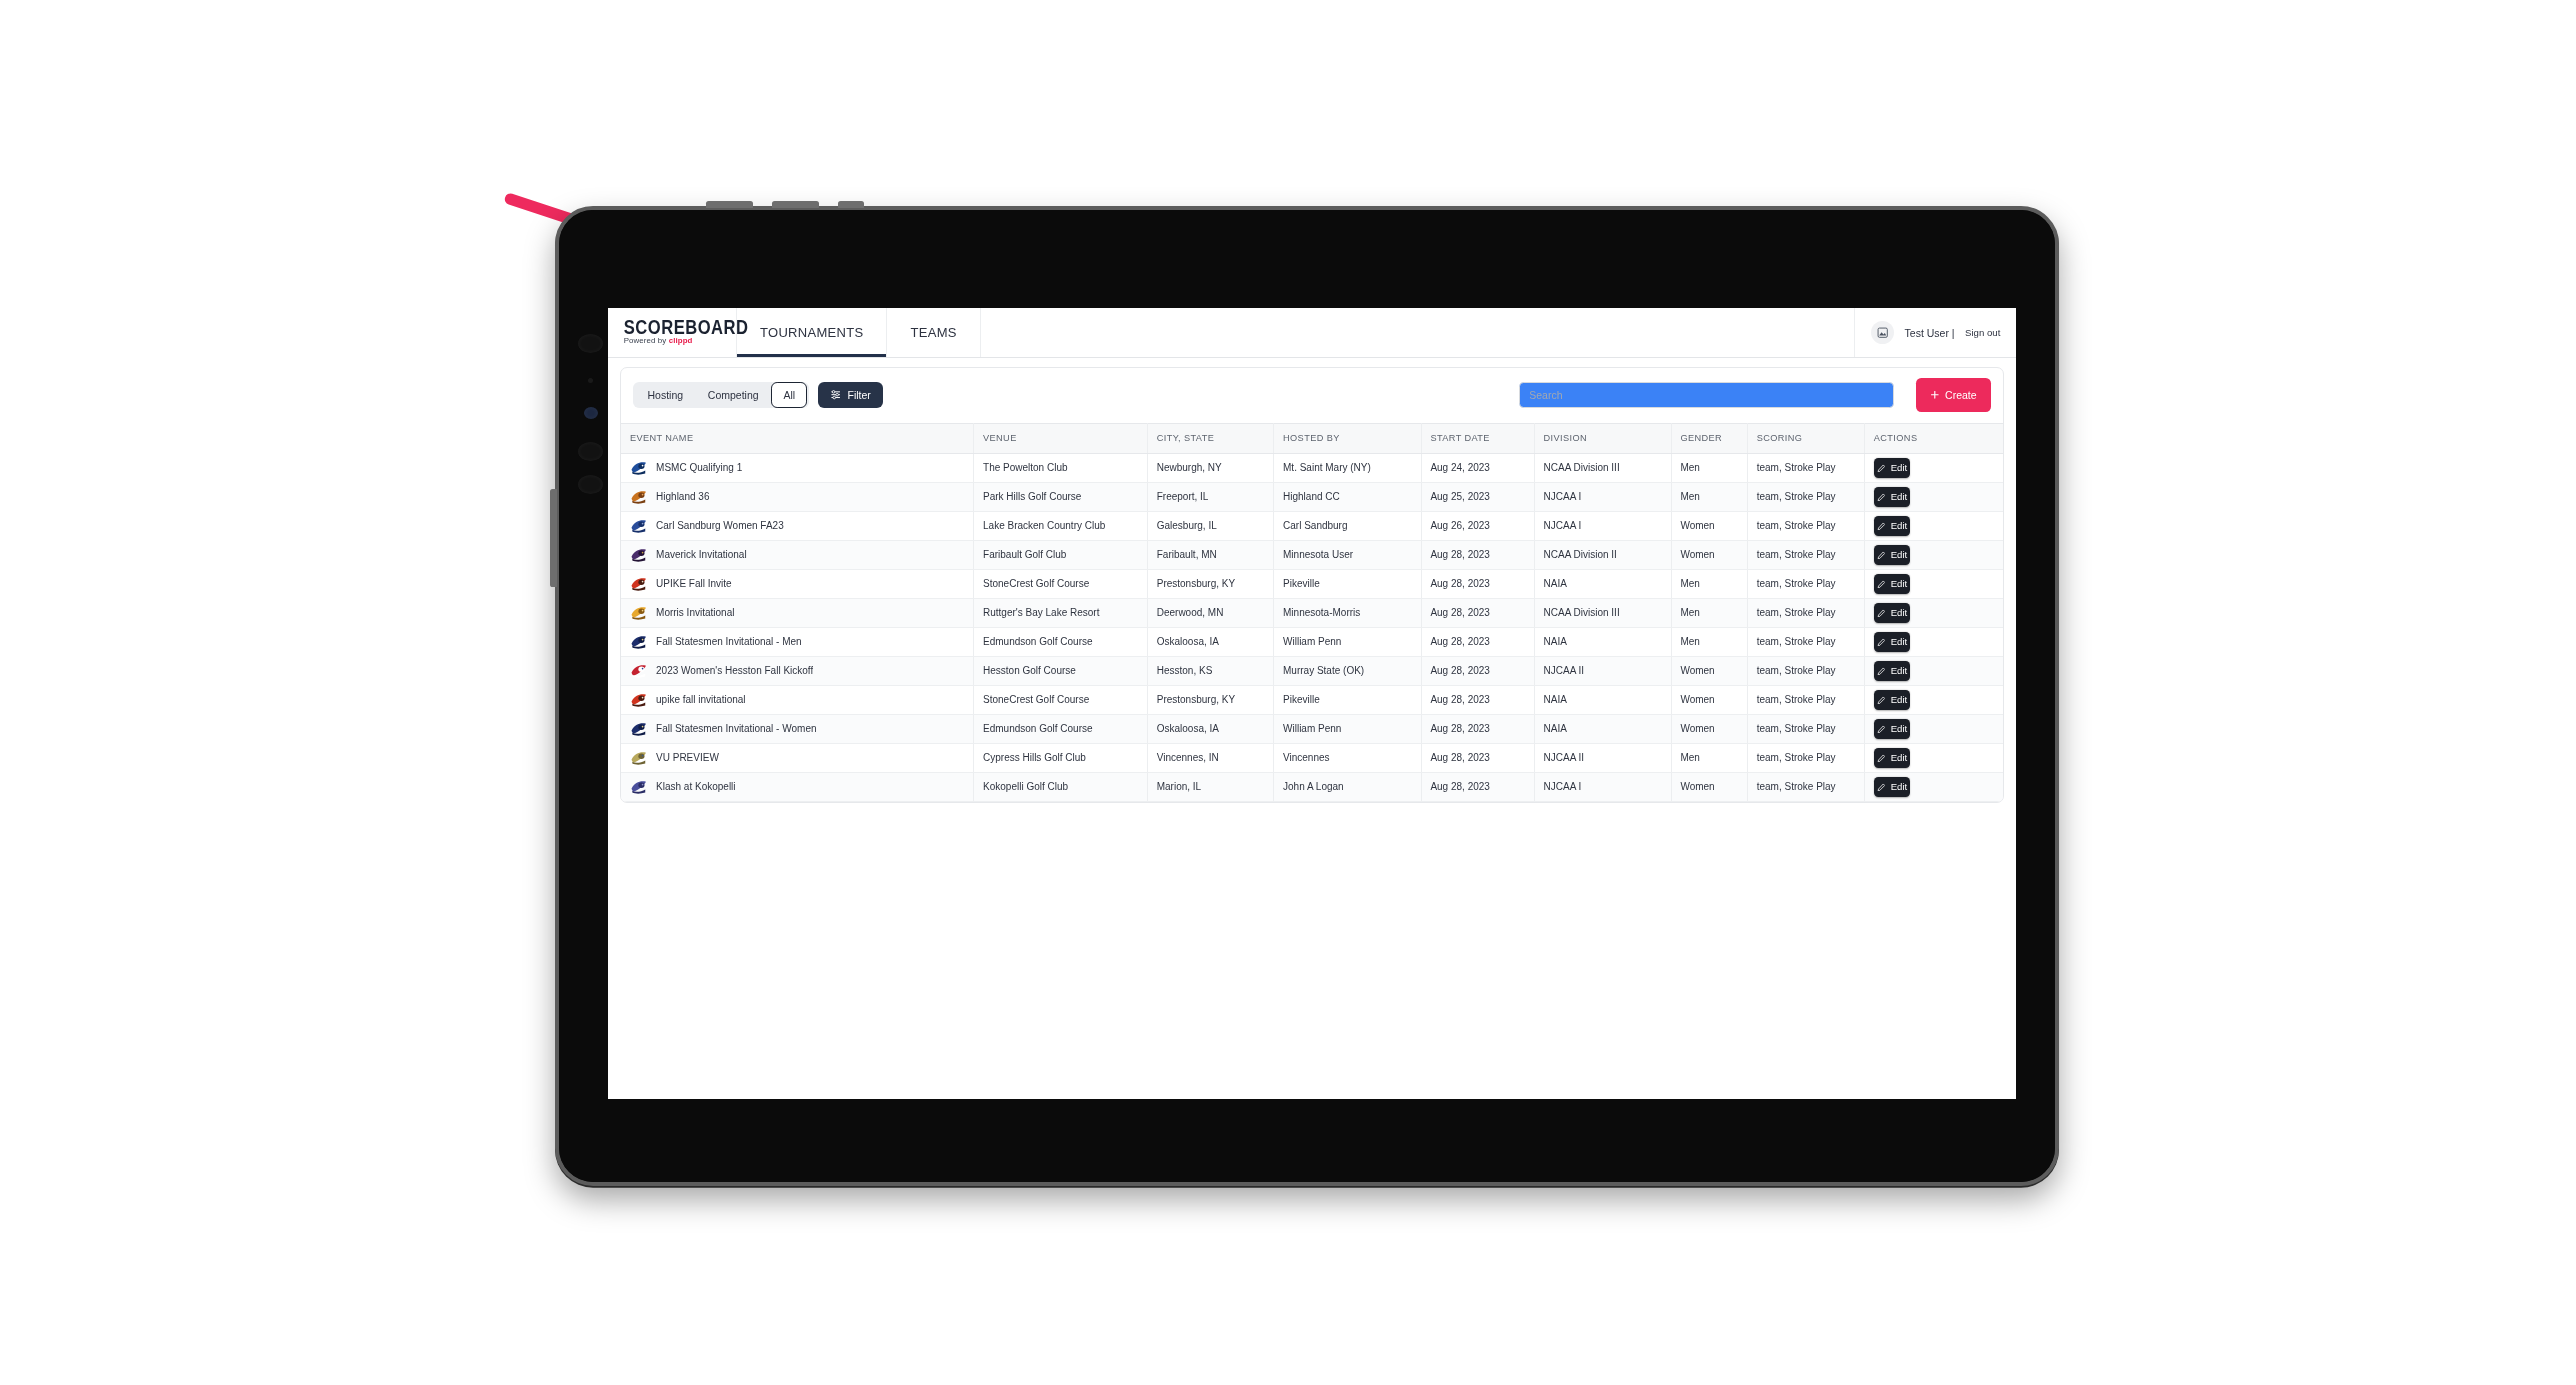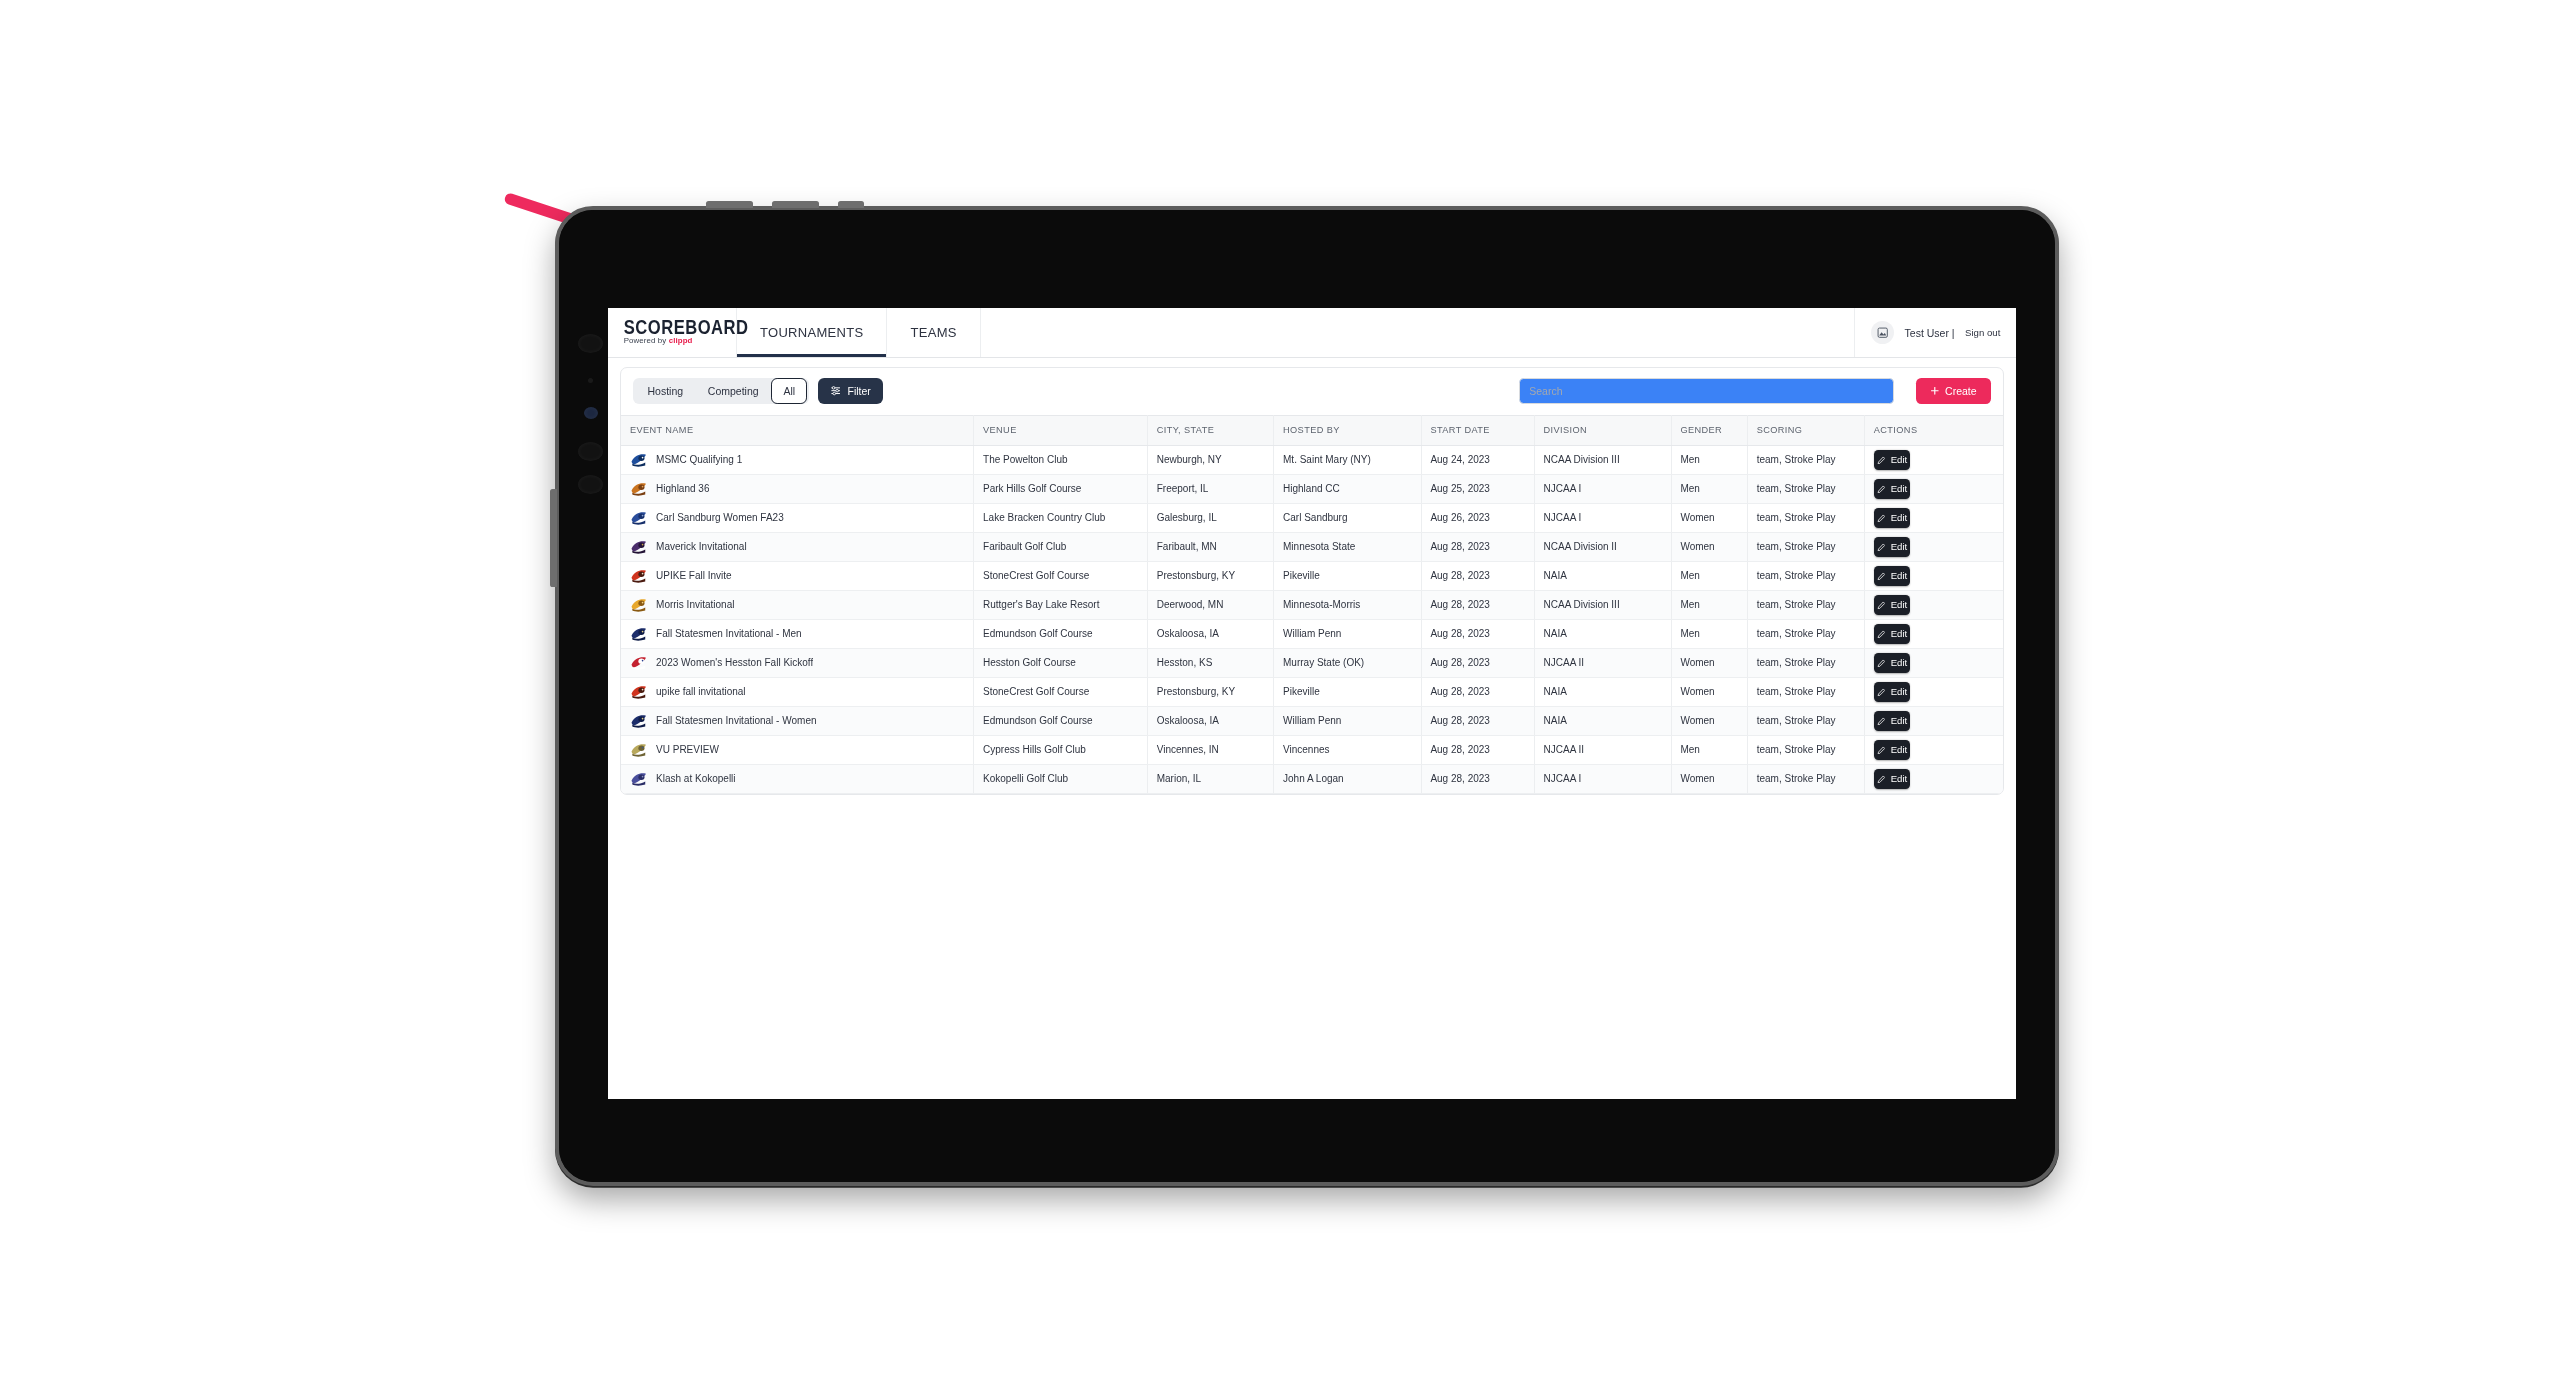--- a/index.html
+++ b/index.html
@@ -212,21 +212,21 @@
     background: #3b82f6;
   }
   .search-input::placeholder { color: #a3a8b0; }
 
   .create-btn {
     margin-left: 14px;
     display: flex; align-items: center; gap: 5.2px;
     background: #ed2a5c;
     color: #fff;
     border: none; border-radius: 5.2px;
-    height: 26px; padding: 0 14px;
+    height: 34px; padding: 0 14px;
     font-size: 10.5px;
     cursor: pointer;
     font-family: "Liberation Sans", sans-serif;
   }
 
   
   table.tourn {
     width: 100%;
     border-collapse: collapse;
     table-layout: fixed;
@@ -491,21 +491,21 @@
                           <path d="M2 14 C6 6, 14 3, 21 5 C18 10, 12 16, 4 18 Z" fill="#4a2d6b"></path>
                           <ellipse cx="15" cy="9.5" rx="4" ry="3.6" fill="#241436"></ellipse>
                           <circle cx="16.5" cy="8.6" r="1.1" fill="#c8a24a"></circle>
                           <path d="M3 17 C8 19, 15 18, 20 15 L20 19 C14 21, 7 21, 3 19 Z" fill="#241436"></path>
                         </svg>
                         <span class="evt-name">Maverick Invitational</span>
                       </div>
                     </td>
                     <td>Faribault Golf Club</td>
                     <td>Faribault, MN</td>
-                    <td>Minnesota State</td>
+                    <td>Minnesota User</td>
                     <td>Aug 28, 2023</td>
                     <td>NCAA Division II</td>
                     <td>Women</td>
                     <td>team, Stroke Play</td>
                     <td><button class="edit-btn">
                         <svg width="8.7" height="8.7" viewBox="0 0 16 16">
                           <path d="M11.5 1.8 L14.2 4.5 L5.2 13.5 L2 14.3 L2.8 11.1 Z" fill="none" stroke="#fff" stroke-width="1.4" stroke-linejoin="round"></path>
                         </svg>
                         <span>Edit</span>
                       </button></td>

